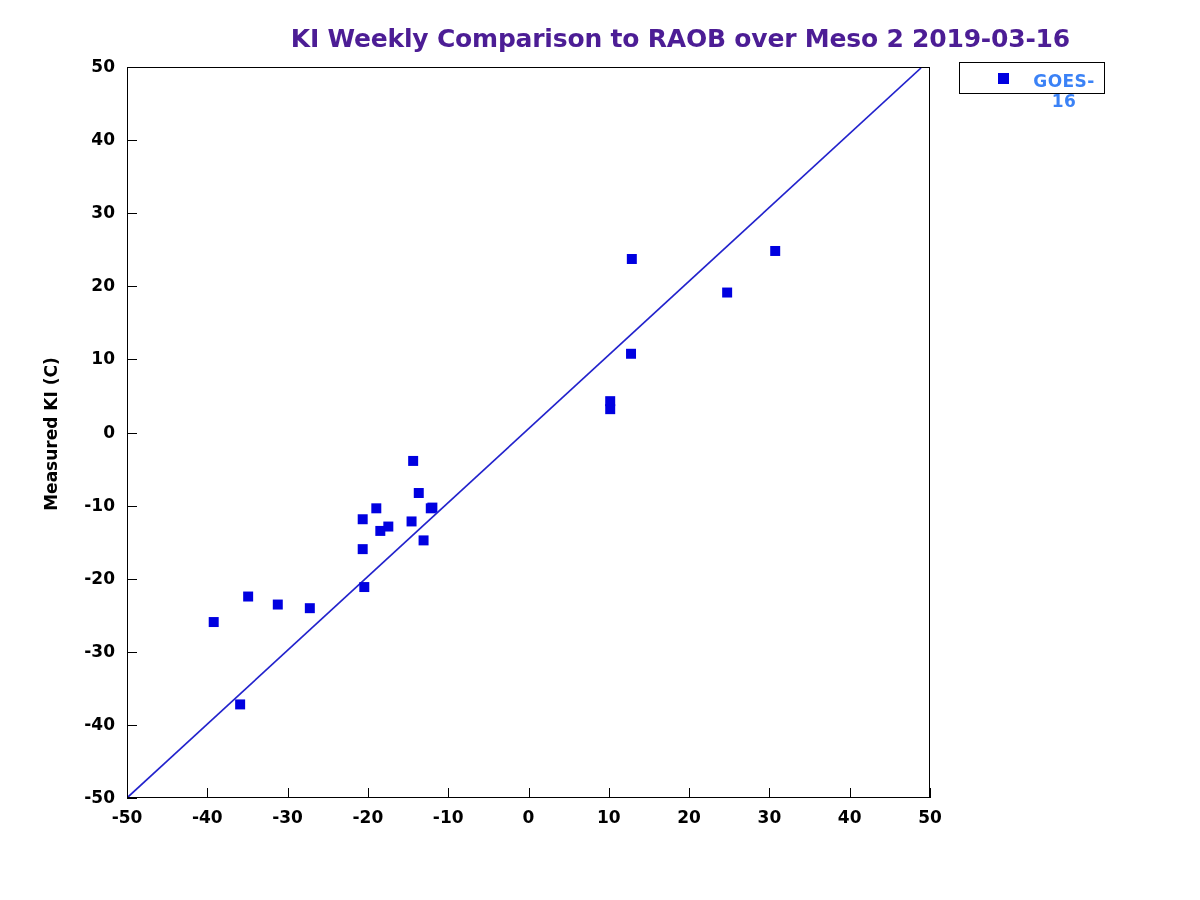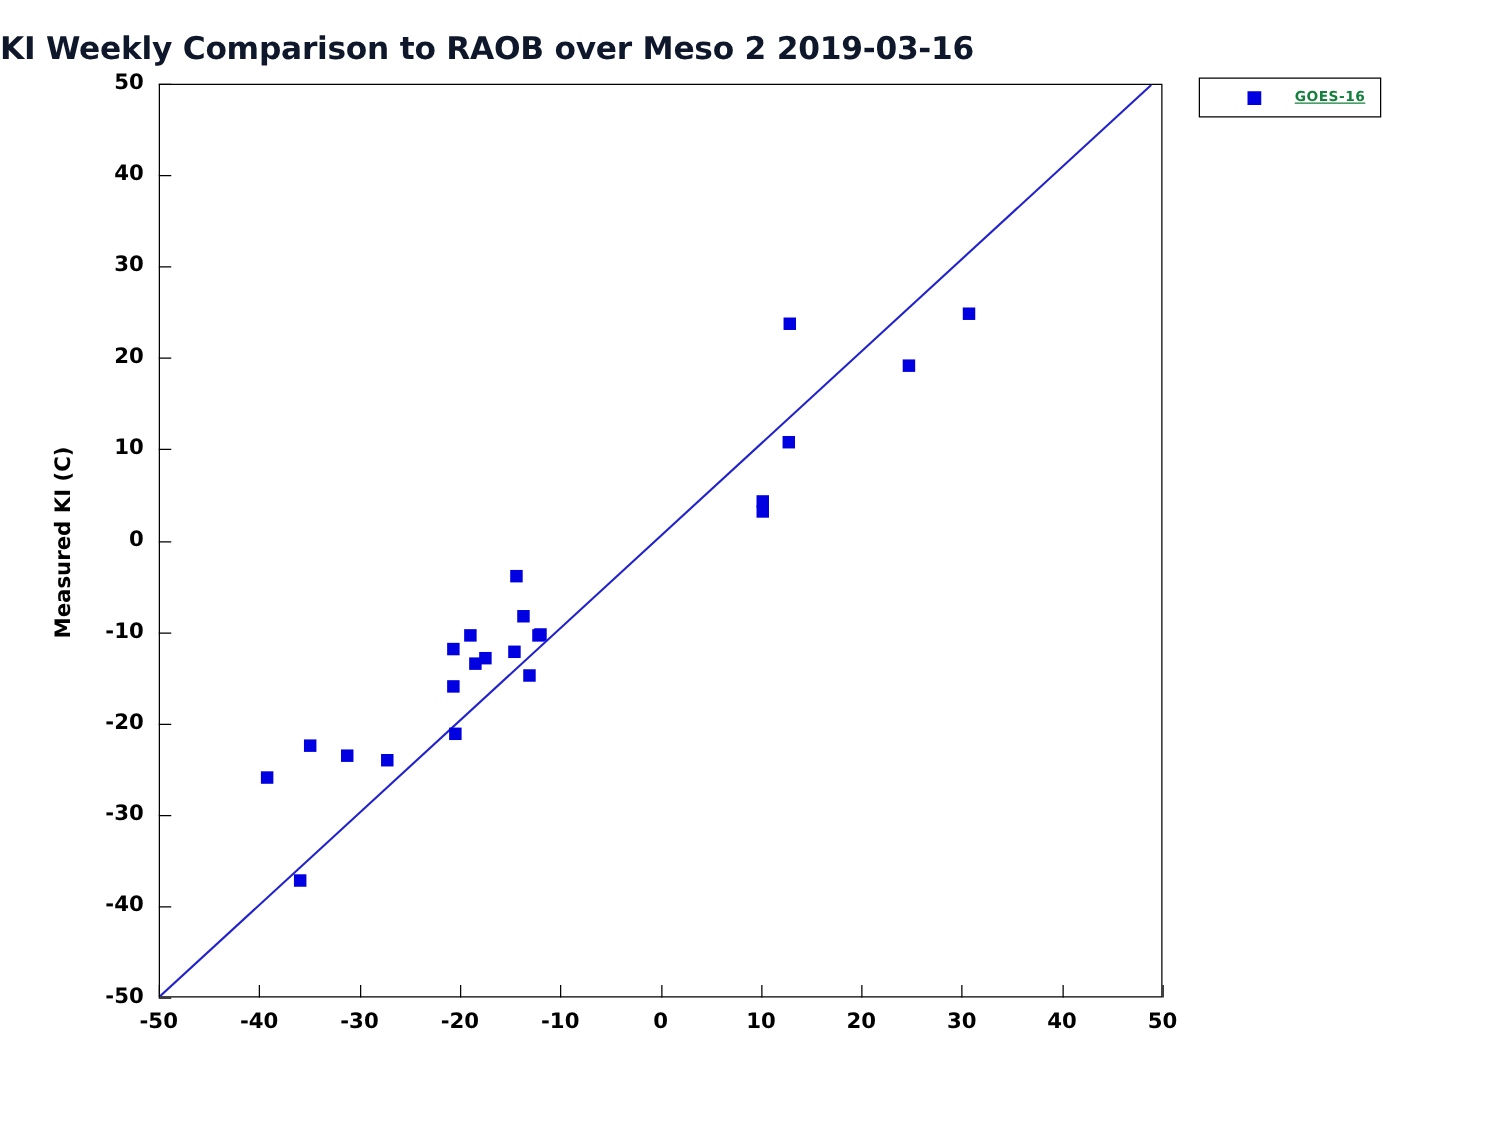--- a/index.html
+++ b/index.html
@@ -15,24 +15,24 @@
     font-family: "DejaVu Sans", sans-serif;
     overflow: hidden;
   }
 
   
   #chart-title {
     position: absolute;
     left: 0;
     top: 24px;
     width: 1070px;
-    text-align: left;
+    text-align: right;
     font-size: 25px;
     font-weight: bold;
-    color: #0f172a;
+    color: #4c1d95;
     letter-spacing: -0.2px;
     white-space: nowrap;
   }
 
   
   #plot-frame {
     position: absolute;
     left: 127px;
     top: 67px;
     width: 803px;
@@ -141,25 +141,24 @@
     top: 10px;
     width: 11px;
     height: 11px;
   }
   #legend-label {
     position: absolute;
     left: 70px;
     top: 8px;
     width: 68px;
     text-align: center;
-    font-size: 11px;
-    font-weight: bold;
-    color: #15803d;
+    font-size: 17px;
+    font-weight: bold;
+    color: #3b82f6;
     letter-spacing: 0.4px;
-    text-decoration: underline;
   }
 </style>
 </head>
 <body>
 
 <div id="page">
 
   <div id="chart-title">KI Weekly Comparison to RAOB over Meso 2 2019-03-16</div>
 
   <div class="stat-text" id="stat-bias">GOES-16 Bias = 6.2944</div>

